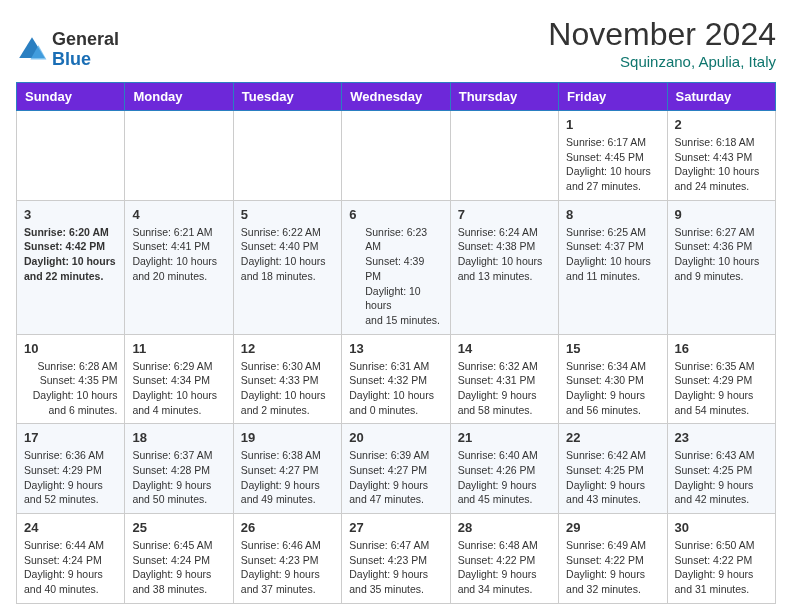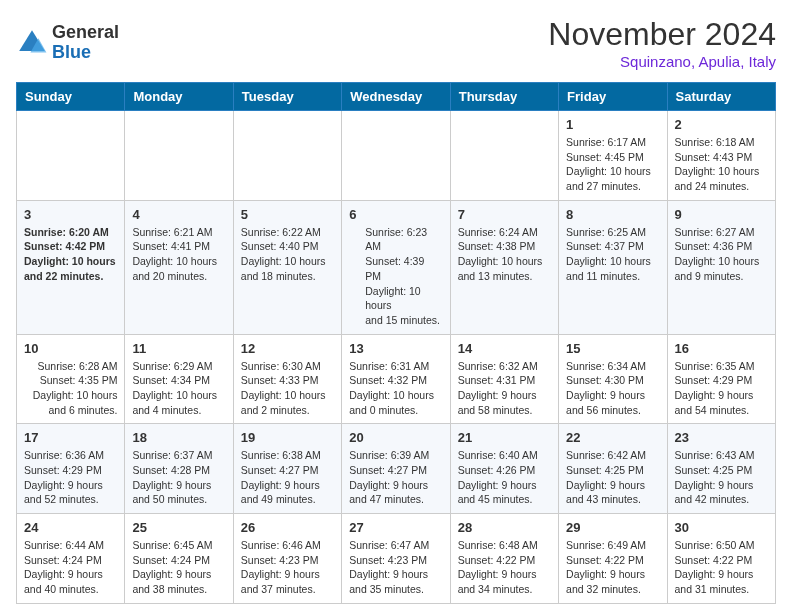--- a/index.html
+++ b/index.html
@@ -6,21 +6,21 @@
     body {
       font-family: Arial, sans-serif;
       background: #fff;
       width: 792px;
       min-height: 612px;
       padding: 16px;
     }
     .header {
       display: flex;
       justify-content: space-between;
-      align-items: center;
+      align-items: flex-end;
       margin-bottom: 12px;
     }
     .logo {
       display: flex;
       align-items: center;
       gap: 4px;
     }
     .logo-text {
       font-size: 18px;
       font-weight: bold;
@@ -35,28 +35,28 @@
     .title-block {
       text-align: right;
     }
     .month-title {
       font-size: 32px;
       font-weight: normal;
       color: #333;
     }
     .subtitle {
       font-size: 15px;
-      color: #6d28d9;
+      color: #0f766e;
     }
     .calendar {
       width: 100%;
       border-collapse: collapse;
     }
     .calendar th {
-      background: #0369a1;
+      background: #6d28d9;
       color: #fff;
       text-align: left;
       padding: 6px 8px;
       font-size: 13px;
       font-weight: bold;
       border: 1px solid #2a7fc1;
     }
     .calendar td {
       vertical-align: top;
       padding: 6px 7px;

